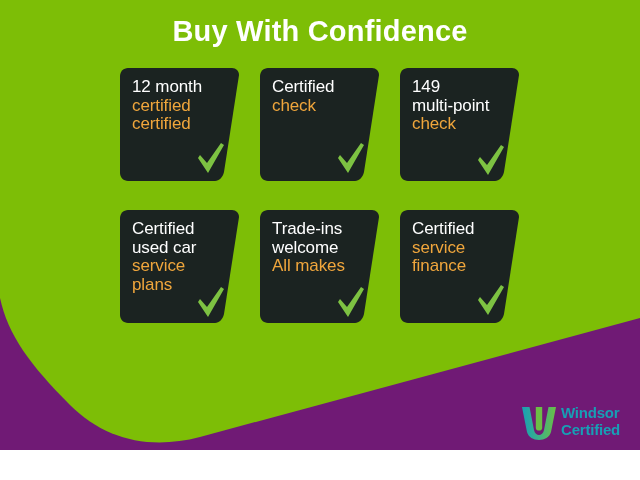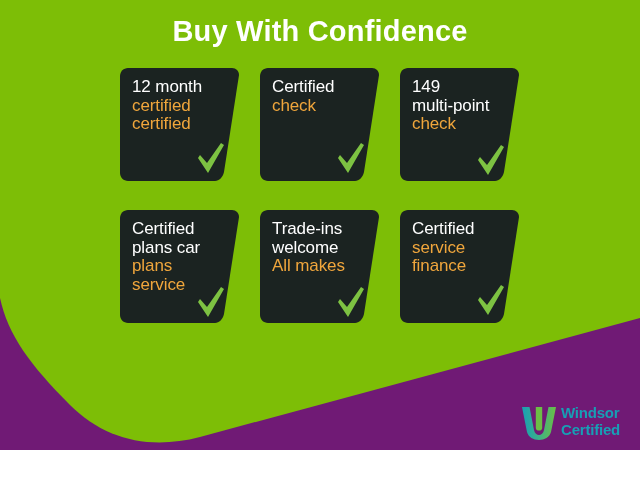--- a/index.html
+++ b/index.html
@@ -178,23 +178,23 @@
   </div>
 
   <div class="card r2 c1">
     <svg class="card-shape" viewBox="0 0 127 113" preserveAspectRatio="none">
       <path d="M 8,0 L 112,0 C 116,0 119,3 119,7 L 104,104
                C 103,109 99,113 95,113 L 8,113
                C 3.6,113 0,109.4 0,105 L 0,8 C 0,3.6 3.6,0 8,0 Z" fill="#1B2321"></path>
     </svg>
     <div class="card-text">
       <span class="line-white">Certified</span>
-      <span class="line-white">plans car</span>
+      <span class="line-white">used car</span>
+      <span class="line-orange">service</span>
       <span class="line-orange">plans</span>
-      <span class="line-orange">service</span>
     </div>
     <svg class="check" style="left:76px; top:76px;" viewBox="0 0 30 32">
       <path d="M 2,16 L 4,13 L 11,21 L 25,1 L 28,3 L 12,31 Z" fill="#7DC242"></path>
     </svg>
   </div>
 
   <div class="card r2 c2">
     <svg class="card-shape" viewBox="0 0 127 113" preserveAspectRatio="none">
       <path d="M 8,0 L 112,0 C 116,0 119,3 119,7 L 104,104
                C 103,109 99,113 95,113 L 8,113

